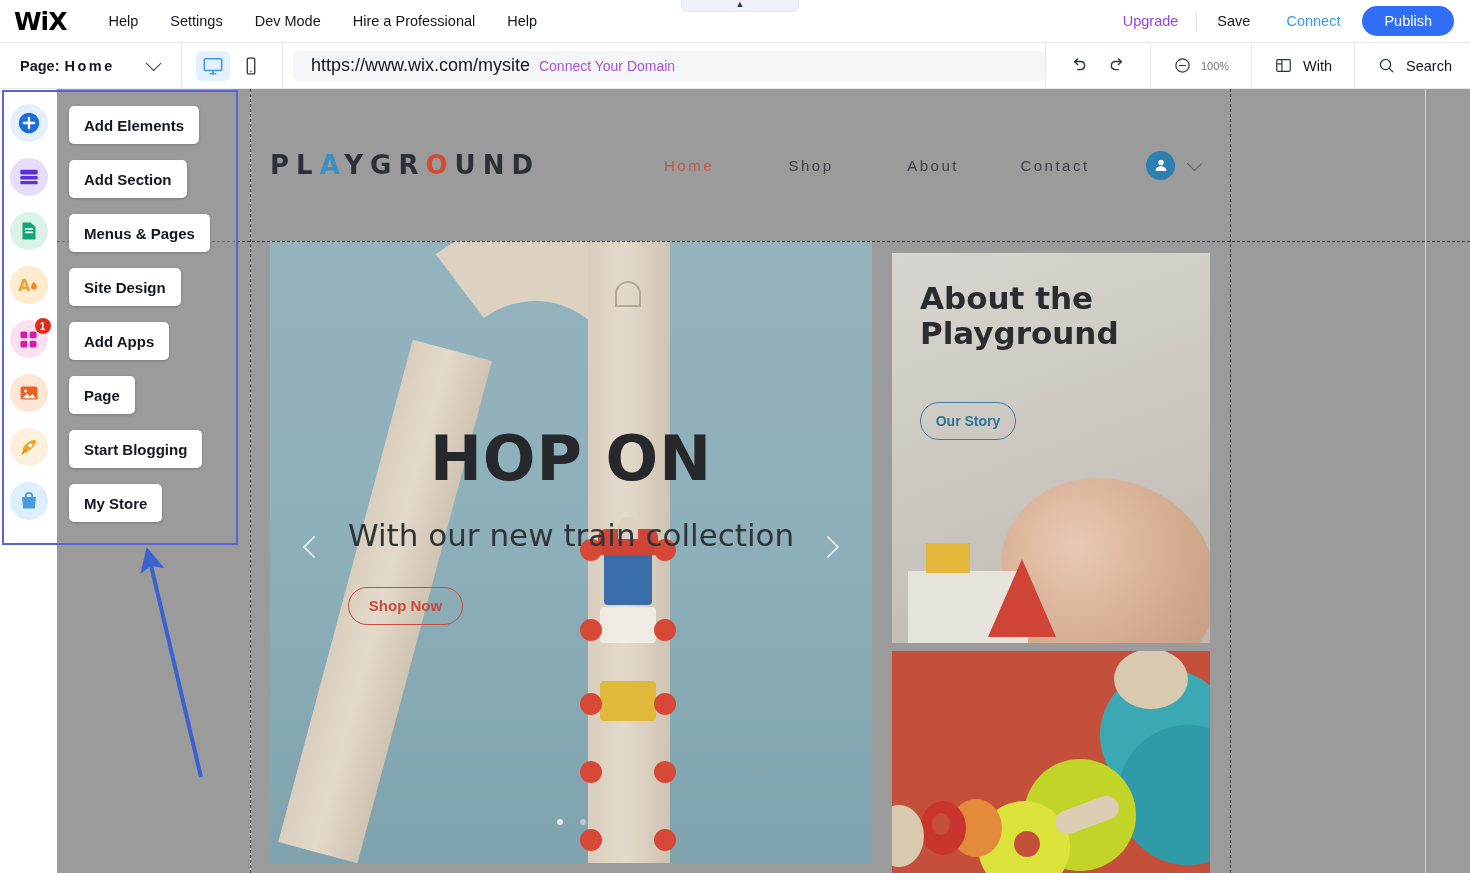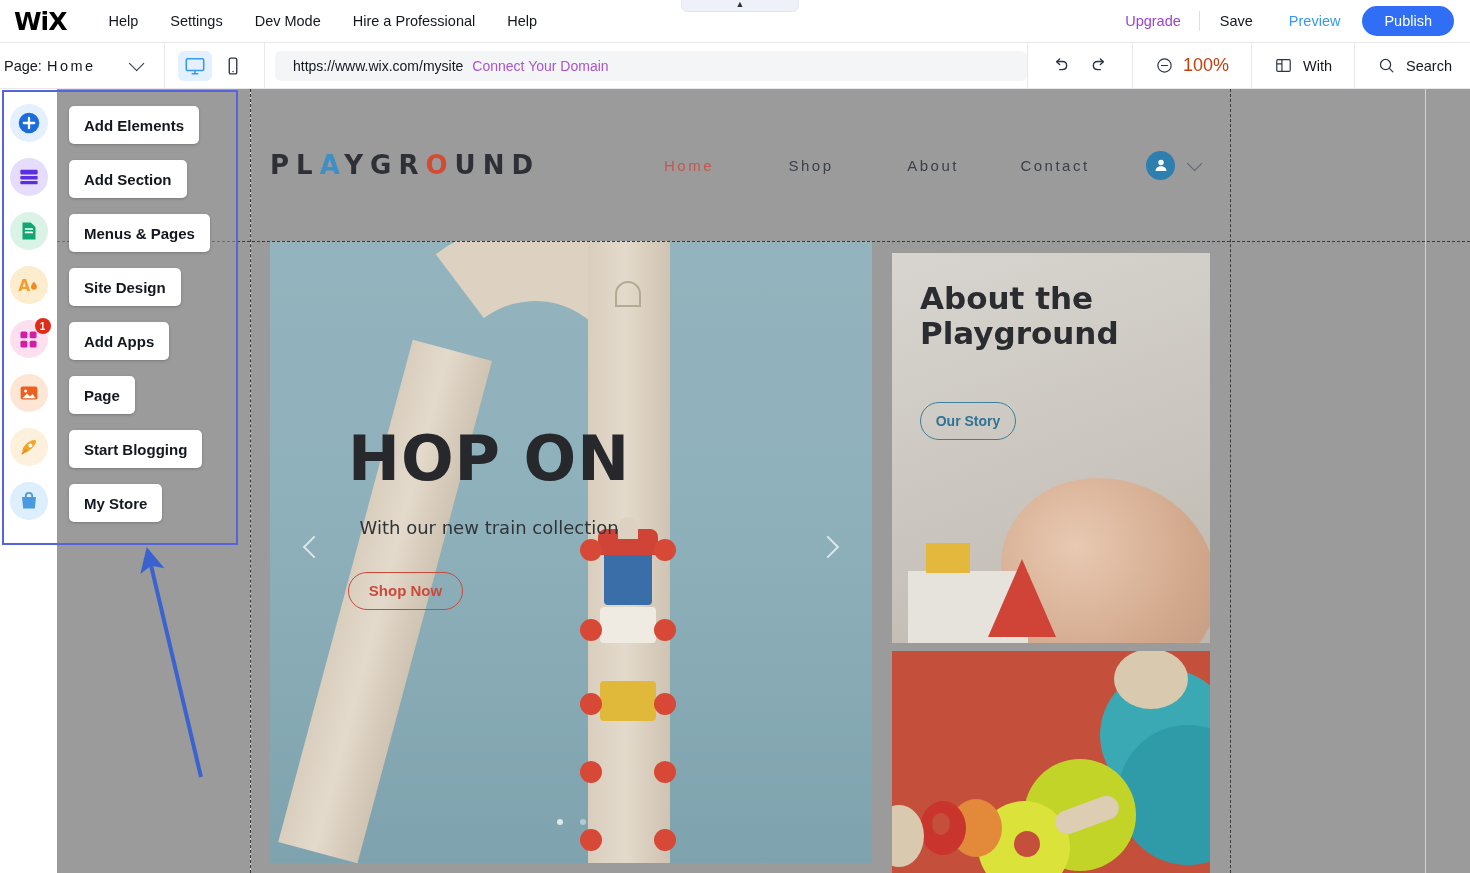--- a/index.html
+++ b/index.html
@@ -44,48 +44,48 @@
   .collapse-tab .chev { font-size: 9px; color: #2b3445; line-height: 8px; }
 
   
   .toolbar2 {
     position: absolute; top: 43px; left: 0; width: 1470px; height: 46px;
     background: #fff; border-bottom: 1px solid #e8e8ec;
     display: flex; align-items: center; z-index: 39;
   }
   .page-select {
     display: flex; align-items: center; width: 219px; height: 100%;
-    padding-left: 4px; cursor: pointer;
+    padding-left: 20px; cursor: pointer; font-weight: bold;
   }
   .page-label { font-size: 14.5px; color: #131720; }
   .page-value { font-size: 14.5px; color: #131720; letter-spacing: 2.5px; margin-left: 5px; }
   .chev-down {
     margin-left: auto; margin-right: 24px;
     width: 11px; height: 11px; border-right: 1.6px solid #2b3445;
     border-bottom: 1.6px solid #2b3445; transform: rotate(45deg) translateY(-3px);
   }
   .tb2-sep { width: 1px; height: 46px; background: #e8e8ec; }
   .device-group { display: flex; align-items: center; gap: 4px; padding: 0 14px; }
   .device-btn {
     width: 34px; height: 30px; display: flex; align-items: center; justify-content: center;
     border-radius: 6px; cursor: pointer;
   }
   .device-btn.active { background: #e3f0ff; }
   .urlbar {
     flex: 0 0 auto; margin-left: 10px; width: 752px; height: 30px;
     background: #f4f5f7; border-radius: 6px; display: flex; align-items: center;
     padding: 0 18px; cursor: text;
   }
-  .url-text { font-size: 14px; color: #131720; }
+  .url-text { font-size: 18px; color: #131720; }
   .connect-domain { font-size: 14px; color: #a855cf; margin-left: 9px; cursor: pointer; }
   .tb2-right { margin-left: auto; display: flex; align-items: center; height: 100%; }
   .undo-redo { display: flex; align-items: center; gap: 18px; padding: 0 22px; }
   .icon-btn { cursor: pointer; display: flex; align-items: center; }
   .zoom-group { display: flex; align-items: center; gap: 9px; padding: 0 22px; cursor: pointer; }
-  .zoom-val { font-size: 18px; color: #c2410c; }
+  .zoom-val { font-size: 11px; color: #737373; }
   .tools-group { display: flex; align-items: center; gap: 10px; padding: 0 22px; cursor: pointer; }
   .tools-label, .search-label { font-size: 14.5px; color: #131720; }
   .search-group { display: flex; align-items: center; gap: 10px; padding: 0 18px 0 22px; cursor: pointer; }
 
   
   .rail {
     position: absolute; top: 89px; left: 0; width: 57px; height: 784px;
     background: #fff; z-index: 30;
     display: flex; flex-direction: column; align-items: center; padding-top: 15px;
   }
@@ -179,21 +179,21 @@
     position: absolute; top: 40px; left: 345px; width: 26px; height: 26px;
     border: 2px solid #b5a894; border-radius: 50% 50% 0 0; background: transparent;
   }
   .train-piece { position: absolute; border-radius: 4px; }
   .hero-text { position: absolute; top: 180px; left: 78px; z-index: 3; text-align: center; }
   .hero-h1 {
     font-size: 62px; font-weight: 700; color: #26282c; line-height: 1.22;
     font-family: "DejaVu Sans", sans-serif; letter-spacing: 1px;
   }
   .hero-sub {
-    font-size: 18px; color: #2f3439; margin-top: 20px;
+    font-size: 31px; color: #2f3439; margin-top: 20px;
     font-family: "DejaVu Sans", sans-serif;
   }
   .shop-now-btn {
     margin-top: 34px; width: 115px; height: 38px; border: 1.6px solid #c94b3c;
     border-radius: 19px; color: #c94b3c; font-size: 15px; font-weight: 700;
     display: flex; align-items: center; justify-content: center; cursor: pointer;
     background: transparent;
   }
   .carousel-arrow {
     position: absolute; top: 298px; z-index: 4; cursor: pointer;
@@ -277,21 +277,21 @@
       <div class="topnav-item">Help</div>
       <div class="topnav-item">Settings</div>
       <div class="topnav-item">Dev Mode</div>
       <div class="topnav-item">Hire a Professional</div>
       <div class="topnav-item">Help</div>
     </div>
     <div class="topbar-right">
       <div class="upgrade-link">Upgrade</div>
       <div class="tb-divider"></div>
       <div class="save-link">Save</div>
-      <div class="preview-link">Preview</div>
+      <div class="preview-link">Connect</div>
       <button class="publish-btn">Publish</button>
     </div>
   </div>
   <div class="collapse-tab">
     <span class="chev">▲</span>
   </div>
 
   <div class="toolbar2">
     <div class="page-select">
       <span class="page-label">Page:</span>

